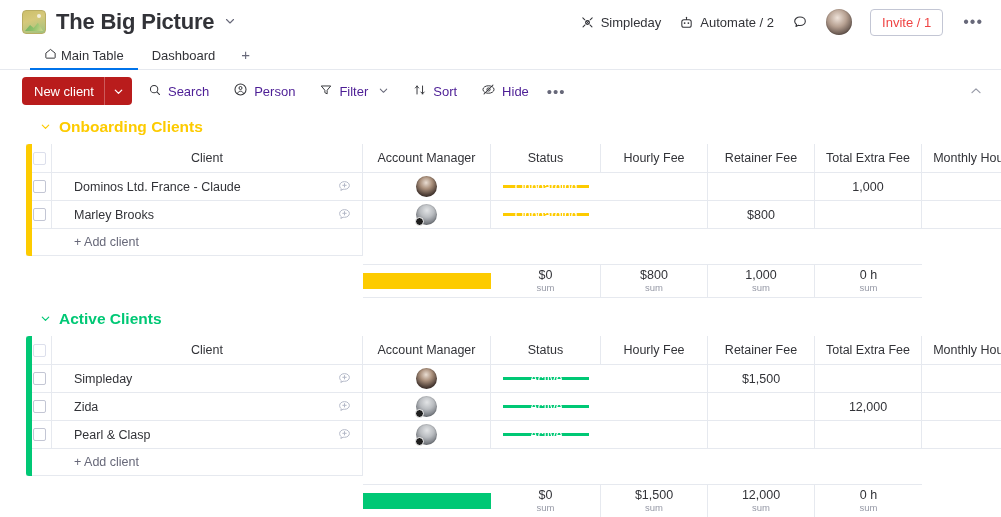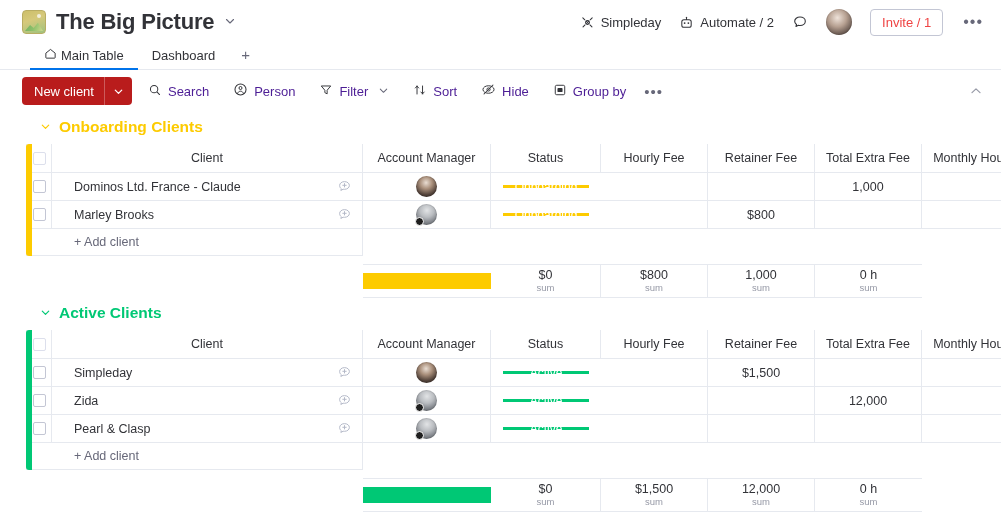--- a/index.html
+++ b/index.html
@@ -105,21 +105,21 @@
   .tb-item:first-of-type { margin-left: 14px; }
   .tb-dots { color:#676879; font-size:15px; letter-spacing:1px; margin-left:10px; cursor:pointer; }
   .collapse-arrow {
     margin-left:auto; color:#9699a6; cursor:pointer;
     display:flex; align-items:center; padding: 4px;
   }
 
   
   .board { padding-left: 26px; position: relative; }
 
-  .group { position: relative; }
+  .group { position: relative; margin-bottom: 6px; }
   .group-head {
     display:flex; align-items:center; gap:8px;
     padding: 6px 0 8px 0; margin-left: 14px;
   }
   .group-chev { font-size:12px; line-height:1; }
   .group-title { font-size:15.5px; font-weight:700; }
 
   .grid { position: relative; }
   .color-bar {
     position: absolute; left: 0; top: 0; width: 6px;
@@ -342,29 +342,20 @@
     <span>
       <svg width="15" height="15" viewBox="0 0 16 16" fill="none">
         <ellipse cx="8" cy="8" rx="5.9" ry="4" stroke="#323338" stroke-width="1.05"></ellipse>
         <circle cx="8" cy="8" r="1.7" stroke="#323338" stroke-width="1.05"></circle>
         <path d="M3.2 12.8L12.8 3.2" stroke="#323338" stroke-width="1.1" stroke-linecap="round"></path>
       </svg>
     </span>
     <span>Hide</span>
   </div>
 
-  <div class="tb-item">
-    <span>
-      <svg width="14" height="14" viewBox="0 0 16 16" fill="none">
-        <rect x="2.6" y="2.6" width="10.8" height="10.8" rx="1.6" stroke="#323338" stroke-width="1.1"></rect>
-        <rect x="5.1" y="5.6" width="5.8" height="4.8" rx="1" fill="#323338"></rect>
-      </svg>
-    </span>
-    <span>Group by</span>
-  </div>
 
   <div class="tb-dots">•••</div>
 
   <div class="collapse-arrow">
     <svg width="14" height="14" viewBox="0 0 14 14" fill="none">
         <path d="M3 8.6L7 4.9l4 3.7" stroke="#9699a6" stroke-width="1.25" stroke-linecap="round" stroke-linejoin="round"></path>
       </svg>
   </div>
 </div>
 

